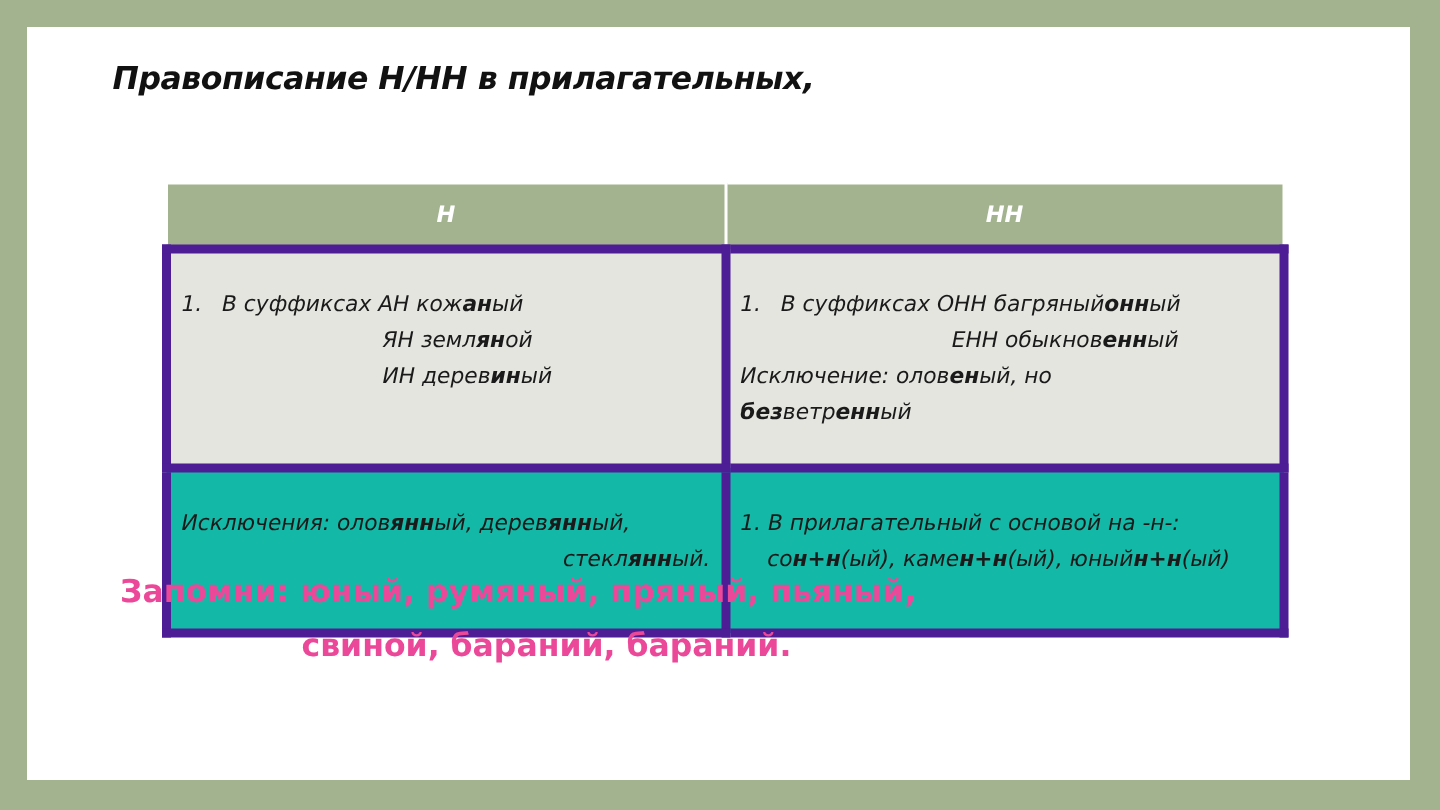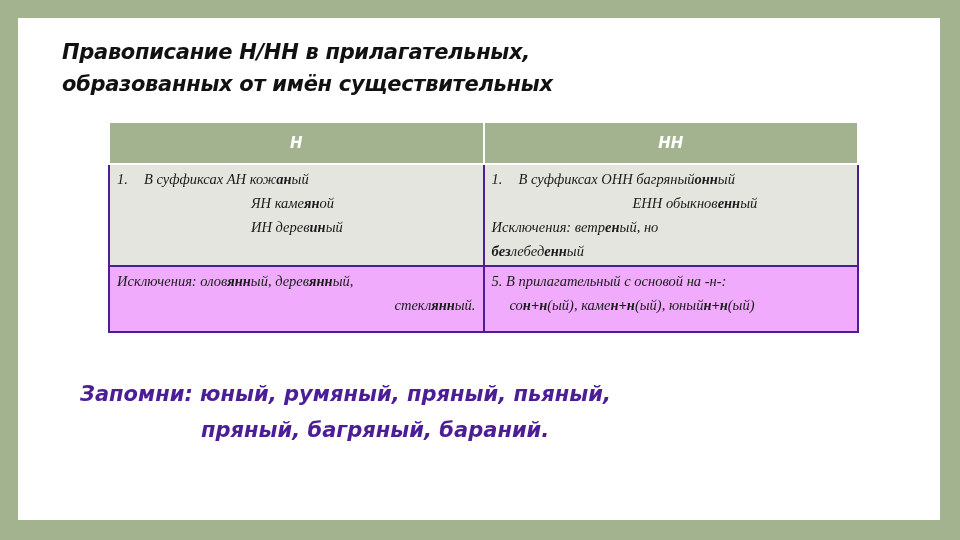--- a/index.html
+++ b/index.html
@@ -1,78 +1,77 @@
 <!DOCTYPE html>
 <html><head>
 <meta charset="utf-8">
 <style>
   html, body { margin:0; padding:0; }
   body { width:960px; height:540px; background:#a3b38f; position:relative; overflow:hidden;
          font-family:"DejaVu Sans", sans-serif; }
   .slide { position:absolute; left:18px; top:18px; width:922px; height:502px; background:#ffffff; }
   .title { position:absolute; left:44px; top:18px; font-size:21px; line-height:32px; font-weight:bold;
            font-style:italic; color:#111; letter-spacing:-0.3px; }
-  .title div { white-space:nowrap; }
+  .title div { white-space:nowrap;margin-left:13px; }
   table.rules { position:absolute; left:90px; top:103px; width:751px; border-collapse:collapse;
                 font-style:italic; font-size:14.5px; color:#1a1a1a; }
   table.rules th { background:#a3b38f; color:#ffffff; font-weight:bold; height:38px; font-size:15px;
                    border:2px solid #ffffff; text-align:center; }
-  table.rules td { vertical-align:top; border:2px solid #4c1d95; padding:2px 7px; line-height:24px;font-family:Liberation Serif, serif; }
+  table.rules td { vertical-align:top; border:6px solid #4c1d95; padding:22px 7px; line-height:24px; }
   tr.r1 td { background:#e4e5df; height:93px; }
-  tr.r2 td { background:#f0abfc; height:60px; }
+  tr.r2 td { background:#14b8a6; height:60px; }
   .col1 { width:50%; }
   .indent { padding-left:134px; white-space:nowrap; }
   .indent2 { padding-left:141px; white-space:nowrap; }
   .center { text-align:right; }
   .sub { padding-left:18px; white-space:nowrap; }
   b { font-weight:bold; }
   .num { display:inline-block; width:27px; }
   .remember { position:absolute; left:62px; top:358px; font-size:21px; line-height:36px;
-              font-weight:bold; font-style:italic; color:#4c1d95; }
+              font-weight:bold; color:#ec4899; }
   .remember .l2 { padding-left:121px; }
   .nowrap { white-space:nowrap; }
 </style>
 </head>
 <body>
 
 <div class="slide">
   <div class="title">
     <div>Правописание Н/НН в прилагательных,</div>
-    <div>образованных от имён существительных</div>
   </div>
 
   <table class="rules">
     <tbody>
         <tr>
       <th class="col1">Н</th>
       <th>НН</th>
     </tr>
     <tr class="r1">
       <td>
         <div class="nowrap"><span class="num">1.</span><span>В суффиксах АН кож</span><b>ан</b><span>ый</span></div>
-        <div class="indent"><span>ЯН каме</span><b>ян</b><span>ой</span></div>
+        <div class="indent"><span>ЯН земл</span><b>ян</b><span>ой</span></div>
         <div class="indent"><span>ИН дерев</span><b>ин</b><span>ый</span></div>
       </td>
       <td>
         <div class="nowrap"><span class="num">1.</span><span>В суффиксах ОНН багряный</span><b>онн</b><span>ый</span></div>
         <div class="indent2"><span>ЕНН обыкнов</span><b>енн</b><span>ый</span></div>
-        <div class="nowrap"><span>Исключения: ветр</span><b>ен</b><span>ый, но</span></div>
-        <div class="nowrap"><b>без</b><span>лебед</span><b>енн</b><span>ый</span></div>
+        <div class="nowrap"><span>Исключение: олов</span><b>ен</b><span>ый, но</span></div>
+        <div class="nowrap"><b>без</b><span>ветр</span><b>енн</b><span>ый</span></div>
       </td>
     </tr>
     <tr class="r2">
       <td>
         <div class="nowrap"><span>Исключения: олов</span><b>янн</b><span>ый, дерев</span><b>янн</b><span>ый,</span></div>
         <div class="center"><span>стекл</span><b>янн</b><span>ый.</span></div>
       </td>
       <td>
-        <div class="nowrap">5. В прилагательный с основой на -н-:</div>
+        <div class="nowrap">1. В прилагательный с основой на -н-:</div>
         <div class="sub"><span>со</span><b>н+н</b><span>(ый), каме</span><b>н+н</b><span>(ый), юный</span><b>н+н</b><span>(ый)</span></div>
       </td>
     </tr>
   </tbody>
     </table>
 
   <div class="remember">
     <div class="nowrap">Запомни: юный, румяный, пряный, пьяный,</div>
-    <div class="l2 nowrap">пряный, багряный, бараний.</div>
+    <div class="l2 nowrap">свиной, бараний, бараний.</div>
   </div>
 </div>
 
 </body></html>

